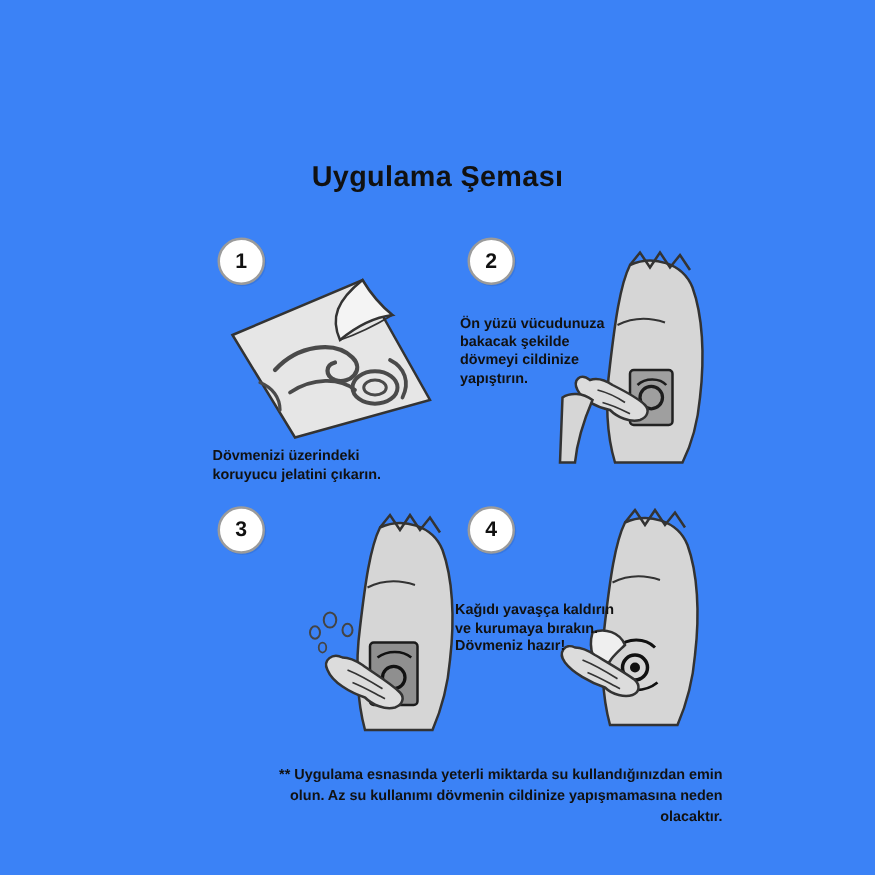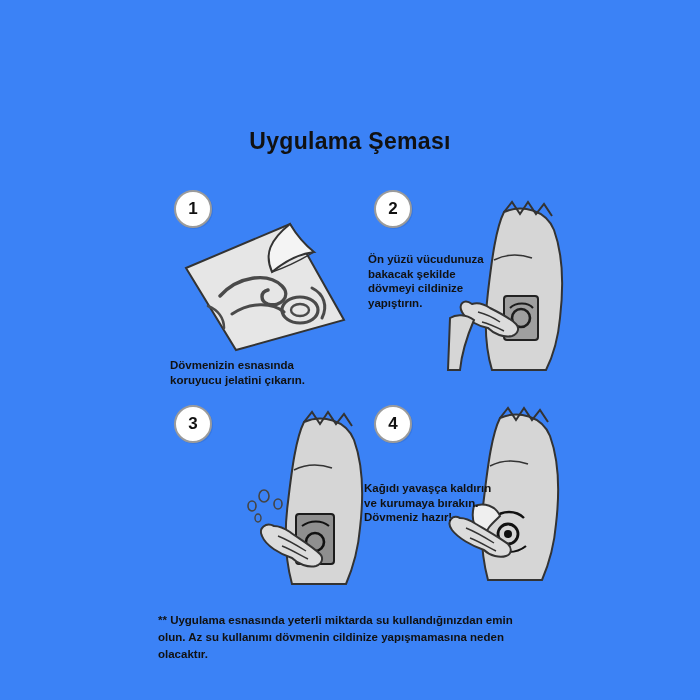--- a/index.html
+++ b/index.html
@@ -58,20 +58,21 @@
   .footnote {
     position: absolute;
     left: 158px;
     top: 612px;
     width: 420px;
     font-size: 11.5px;
     font-weight: bold;
     line-height: 17px;
     color: #111;
     white-space: pre-line;
+    text-align: right;
   }
   .art {
     position: absolute;
   }
   
   #num1 { left: 174px; top: 190px; }
   #num2 { left: 374px; top: 190px; }
   #num3 { left: 174px; top: 405px; }
   #num4 { left: 374px; top: 405px; }
 
@@ -101,21 +102,21 @@
 
       <path d="M48 86 C 66 66, 96 62, 110 76 C 120 86, 108 98, 96 94 C 88 91, 88 82, 96 80" fill="none" stroke="#4a4a4a" stroke-width="3.4" stroke-linecap="round"></path>
       <path d="M60 104 C 78 92, 100 92, 112 102" fill="none" stroke="#4a4a4a" stroke-width="3" stroke-linecap="round"></path>
       <ellipse cx="128" cy="100" rx="18" ry="13" fill="none" stroke="#4a4a4a" stroke-width="3.2"></ellipse>
       <ellipse cx="128" cy="100" rx="9" ry="6" fill="none" stroke="#4a4a4a" stroke-width="2.4"></ellipse>
       <path d="M140 78 C 152 84, 156 96, 150 108" fill="none" stroke="#4a4a4a" stroke-width="3" stroke-linecap="round"></path>
       <path d="M36 96 C 46 100, 52 108, 52 118" fill="none" stroke="#4a4a4a" stroke-width="2.6" stroke-linecap="round"></path>
     </svg>
   </div>
 
-  <div class="caption" id="cap1">Dövmenizin esnasında
+  <div class="caption" id="cap1">Dövmenizi üzerindeki
 koruyucu jelatini çıkarın.</div>
 
   <div class="step-num" id="num2">2</div>
 
   <div class="art" id="art2" style="left:448px; top:200px;">
     <svg width="130" height="180" viewBox="0 0 130 180">
 
       <path d="M56 12 C 74 4, 98 10, 106 30 C 114 52, 116 84, 112 118 C 110 140, 104 158, 98 170
                L 44 170 C 38 150, 36 122, 40 92 C 44 58, 48 28, 56 12 Z" fill="#d6d6d6" stroke="#333" stroke-width="2"></path>
 

